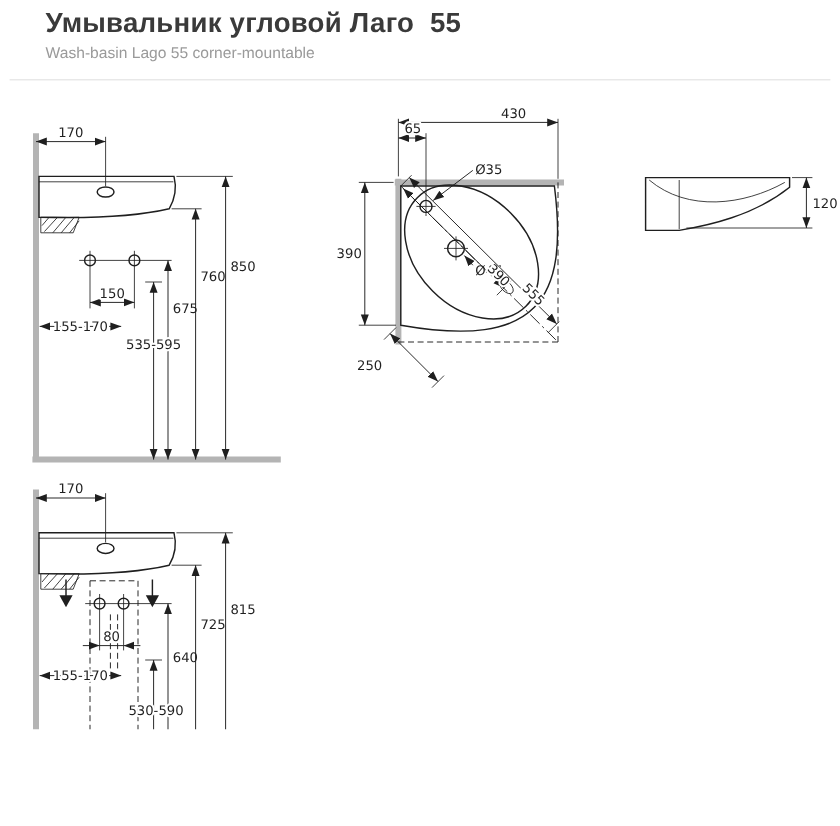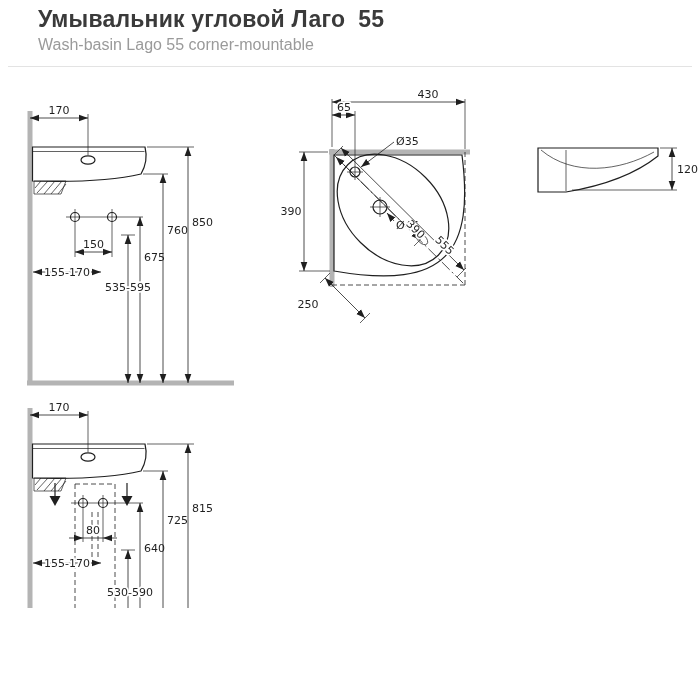--- a/index.html
+++ b/index.html
@@ -1,21 +1,21 @@
 <!DOCTYPE html>
 <html style="--ink: #1f1f1f; --wall: #b4b4b4; --title: #3a3a3a; --subtitle: #9a9a9a; --divider: #e3e3e3; --paper: #ffffff;"><head>
 <meta charset="utf-8">
 <style>
   * { margin:0; padding:0; box-sizing:border-box; }
   html,body { background:#fff; }
   .page { position:relative; width:700px; height:608px; background:var(--paper,#ffffff);
           font-family:"Liberation Sans", sans-serif; overflow:hidden; }
   .header { position:absolute; left:38px; top:6px; right:10px; }
   .title { font-size:23px; font-weight:bold; color:var(--title,#3a3a3a); white-space:pre-wrap; letter-spacing:.2px; }
-  .subtitle { font-size:16px; color:var(--subtitle,#9a9a9a); margin-top:3px; }
+  .subtitle { font-size:13px; color:var(--subtitle,#9a9a9a); margin-top:3px; }
   .divider { position:absolute; left:8px; right:8px; top:66px; height:1px; background:var(--divider,#e3e3e3); }
   svg.view { position:absolute; overflow:visible; }
   .ln   { stroke:var(--ink,#1f1f1f); stroke-width:1.2; fill:none; }
   .lnf  { stroke:var(--ink,#1f1f1f); stroke-width:1.2; fill:#ffffff; }
   .thin { stroke:var(--ink,#1f1f1f); stroke-width:.7; fill:none; }
   .dim  { stroke:var(--ink,#1f1f1f); stroke-width:.8; fill:none; }
   .wall { stroke:var(--wall,#b4b4b4); stroke-width:5; fill:none; }
   .dash { stroke:var(--ink,#1f1f1f); stroke-width:.8; fill:none; stroke-dasharray:5 3; }
   .dashdot { stroke:var(--ink,#1f1f1f); stroke-width:.8; fill:none; stroke-dasharray:11 3 2 3; }
   .dimtxt { font-family:"DejaVu Sans", sans-serif; font-size:11px; fill:var(--ink,#1f1f1f);

